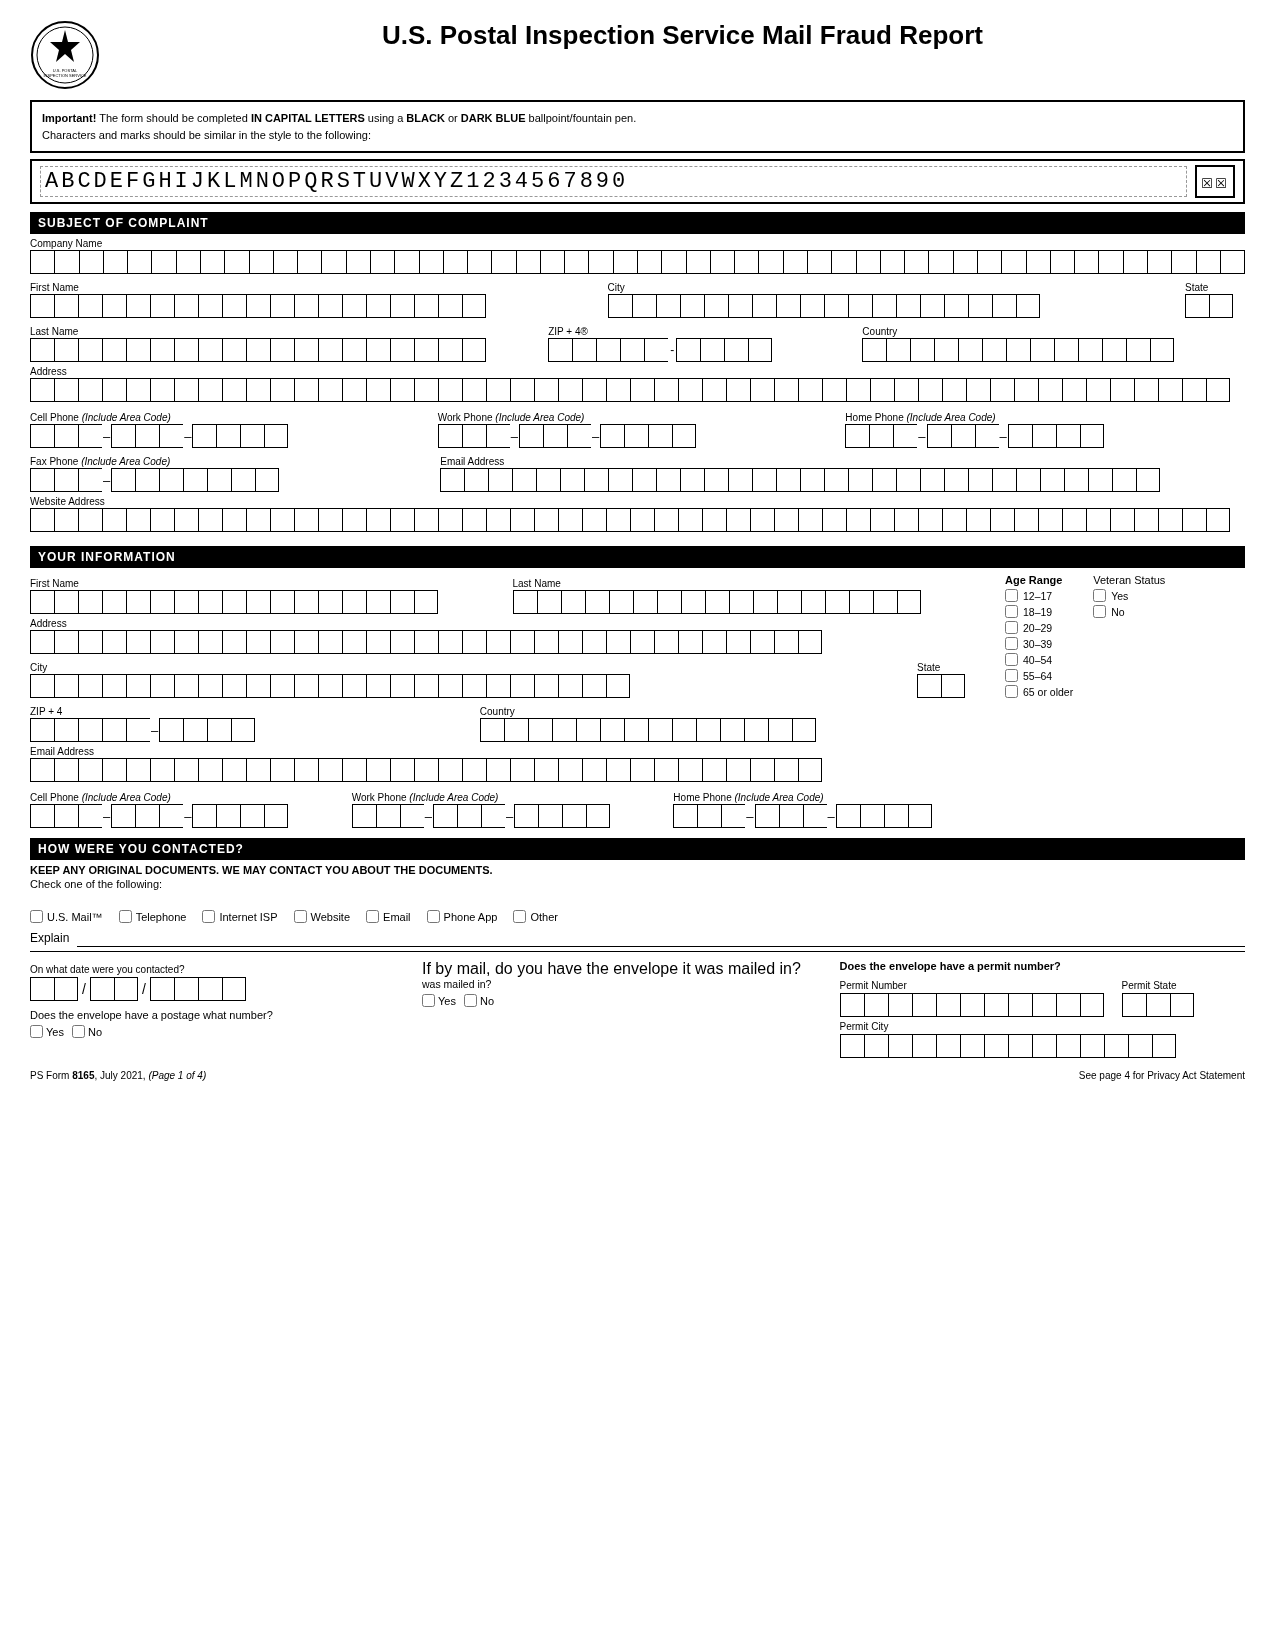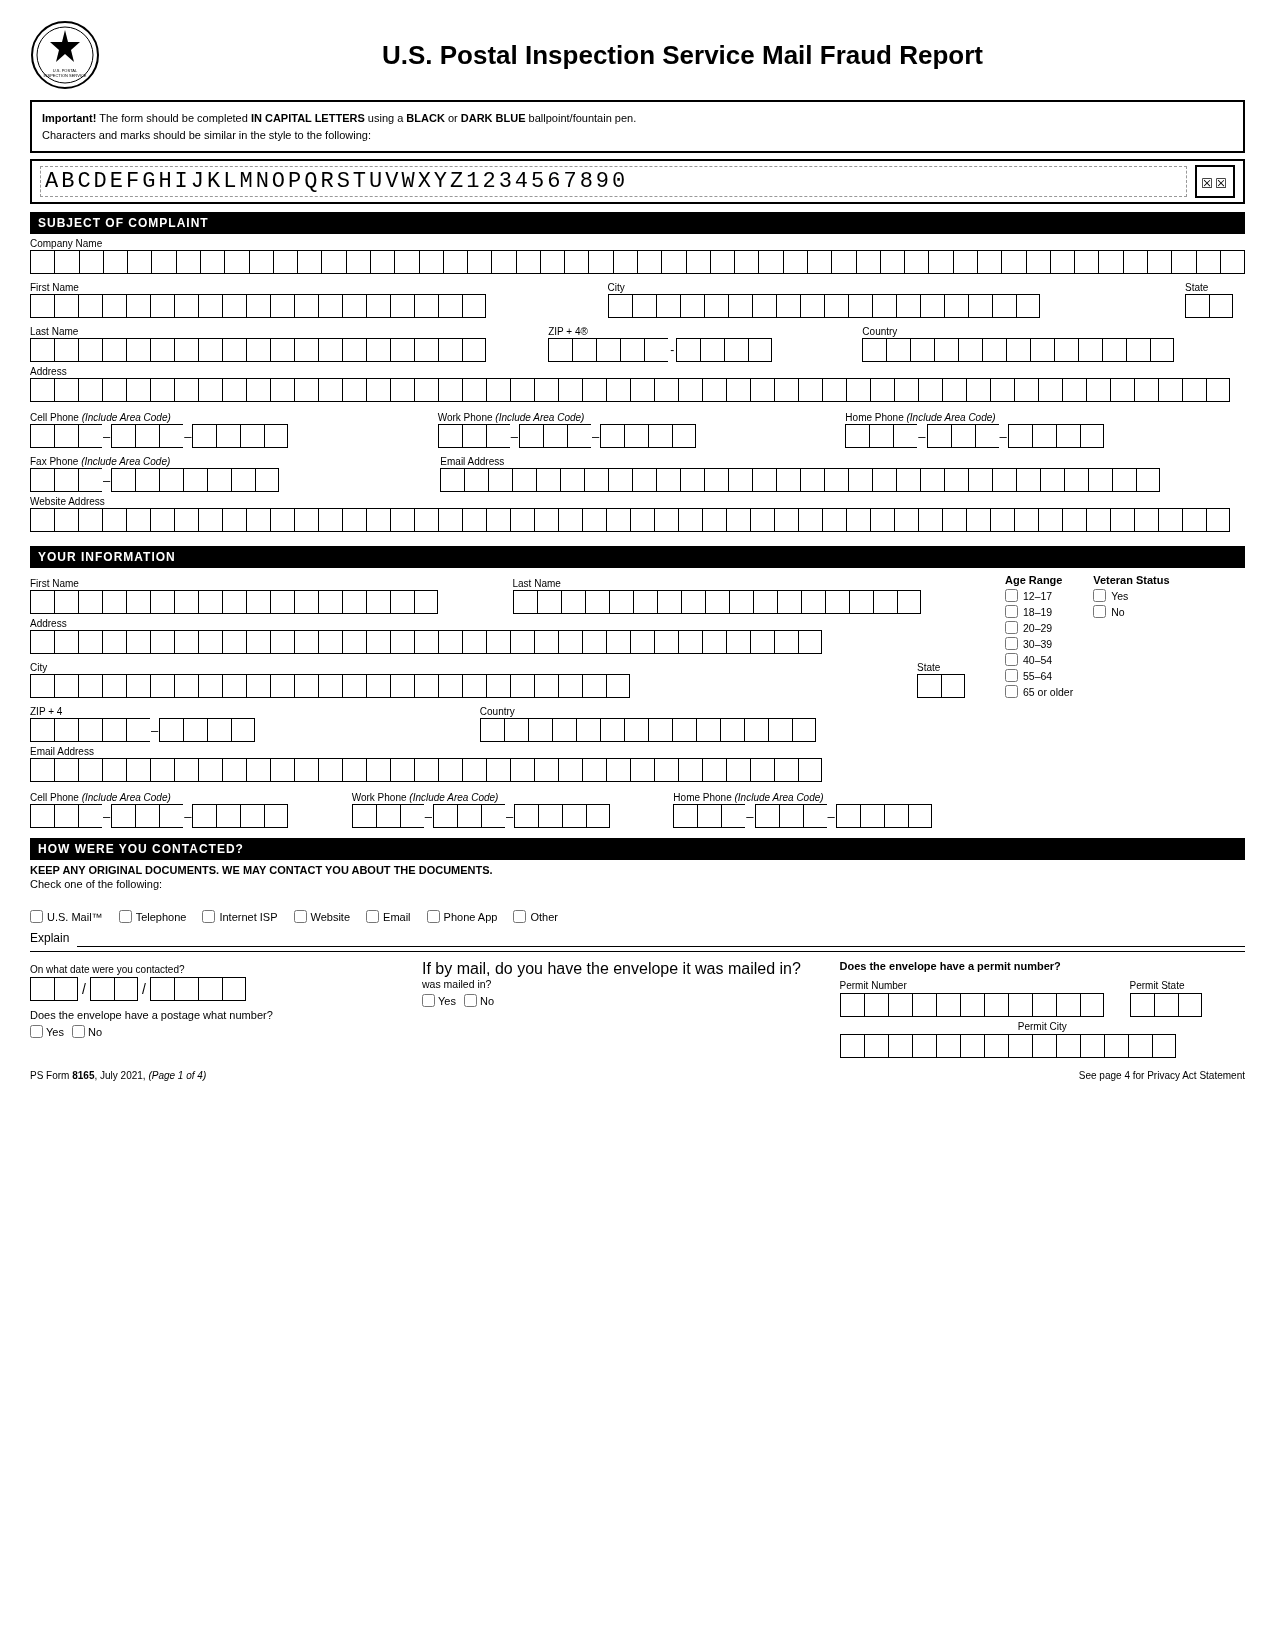--- a/index.html
+++ b/index.html
@@ -7,21 +7,20 @@
       font-family: Arial, Helvetica, sans-serif;
       font-size: 11px;
       background: #fff;
       color: #000;
       width: 1275px;
       min-height: 1650px;
       padding: 20px 30px;
     }
     .header {
       display: flex;
-      align-items: center;
       margin-bottom: 10px;
     }
     .header-logo {
       width: 70px;
       height: 70px;
       margin-right: 20px;
       flex-shrink: 0;
     }
     .header-title {
       font-size: 26px;
@@ -98,21 +97,21 @@
       font-size: 13px;
       padding: 0 1px;
       height: 24px;
     }
     .age-range-title {
       font-weight: bold;
       font-size: 11px;
       margin-bottom: 3px;
     }
     .veteran-title {
-      font-weight: bold;
+      font-weight: normal;
       font-size: 11px;
       margin-bottom: 3px;
     }
     .checkbox-item {
       display: flex;
       align-items: center;
       margin-bottom: 3px;
       font-size: 10.5px;
     }
     .checkbox-item input[type="checkbox"] {
@@ -1043,21 +1042,21 @@
       </div>
       <div class="yes-no-item">
         <input type="checkbox" style="">
         <span>No</span>
       </div>
     </div>
   </div>
 
   <div class="bottom-col">
     <div style="font-size:11px; font-weight:bold;">Does the envelope have a permit number?</div>
-    <div style="display:flex; gap:18px; margin-top:4px;">
+    <div style="display:flex; gap:10px; margin-top:4px;">
       <div style="flex:2;">
         <div class="field-label">Permit Number</div>
         <div style="display:flex; margin-top:2px;">
           <div class="char-cell"></div>
             <div class="char-cell"></div>
             <div class="char-cell"></div>
             <div class="char-cell"></div>
             <div class="char-cell"></div>
             <div class="char-cell"></div>
             <div class="char-cell"></div>
@@ -1070,21 +1069,21 @@
       <div style="flex:1;padding-left:8px;">
         <div class="field-label">Permit State</div>
         <div style="display:flex; margin-top:2px;">
           <div class="char-cell"></div>
             <div class="char-cell"></div>
             <div class="char-cell" style="border-right:1px solid #000;"></div>
         </div>
       </div>
     </div>
 
-    <div style="text-align:center;">
+    <div style="">
       <div class="field-label">Permit City</div>
       <div style="display:flex; margin-top:2px;">
         <div class="char-cell"></div>
           <div class="char-cell"></div>
           <div class="char-cell"></div>
           <div class="char-cell"></div>
           <div class="char-cell"></div>
           <div class="char-cell"></div>
           <div class="char-cell"></div>
           <div class="char-cell"></div>

